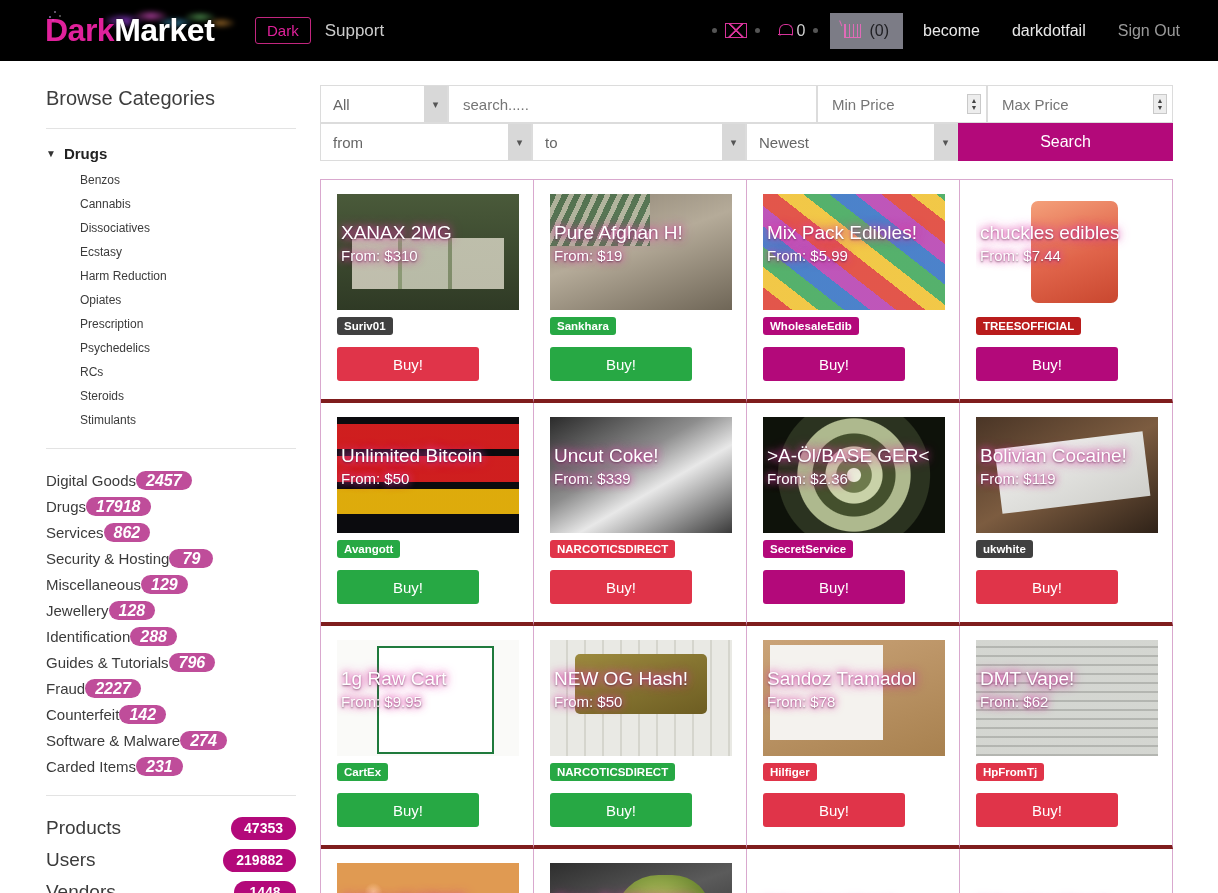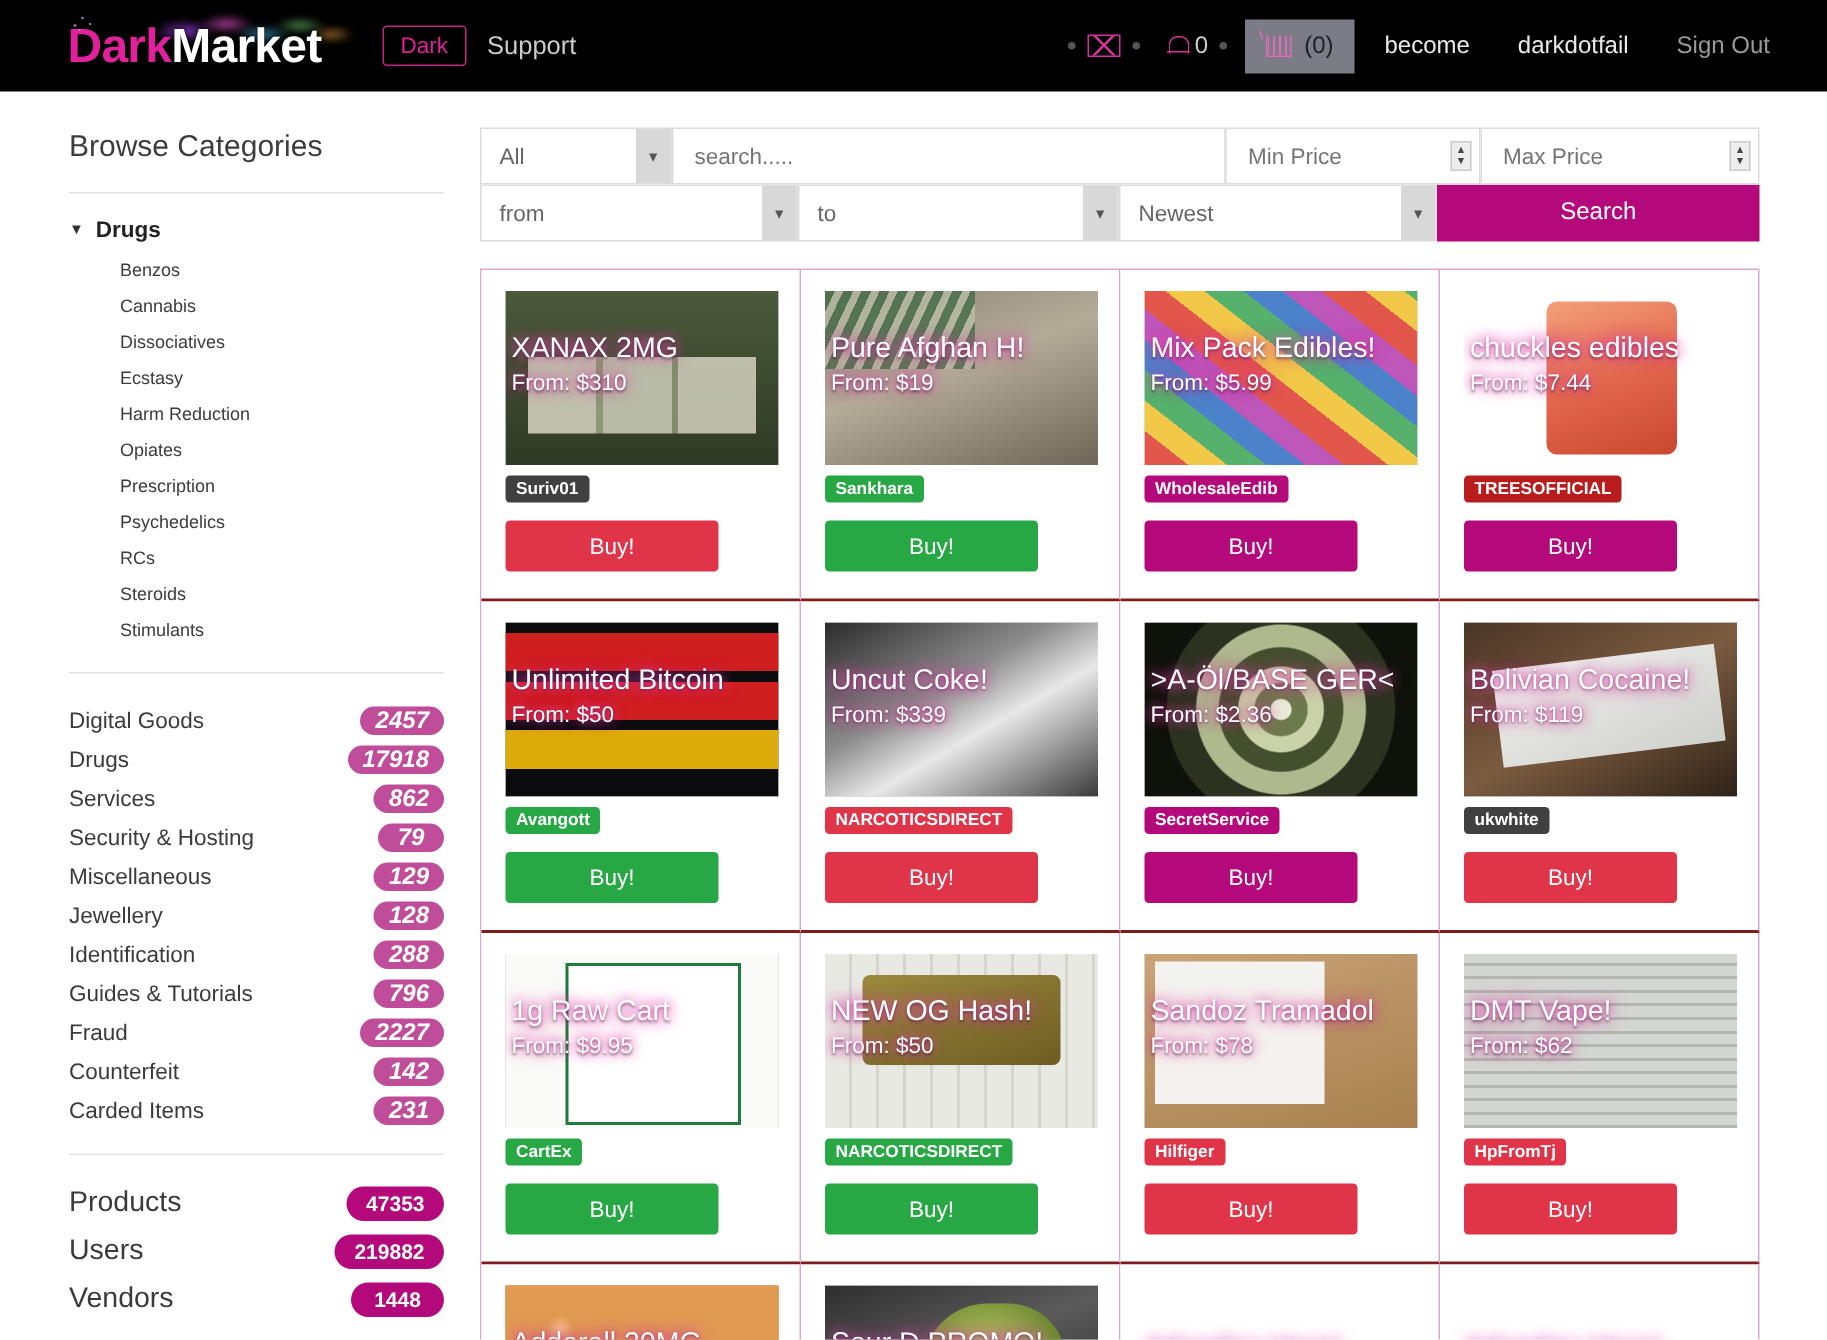--- a/index.html
+++ b/index.html
@@ -96,22 +96,22 @@
   .drugs-head{
     margin:16px 0 6px 0; font-size:15px; font-weight:bold; color:#222;
     display:flex; align-items:center; gap:8px;
   }
   .caret{ font-size:10px; color:#333; }
   .sub-list{ list-style:none; margin:0; padding:0 0 0 34px; }
   .sub-list li{ font-size:12px; color:#3b3b3b; line-height:24px; }
 
   .cat-list{ list-style:none; margin:18px 24px 0 0; padding:0; }
   .cat-list li{
-    display:flex; align-items:center; justify-content:space-between;
-    font-size:15px; color:#3b3b3b; height:26px;gap:43px;
+    display:flex; align-items:center; justify-content:flex-start;
+    font-size:15px; color:#3b3b3b; height:26px;
   }
   .pill{
     background:#bf4d9a; color:#fff; font-size:16px; font-weight:bold; font-style:italic;
     border-radius:11px; padding:2px 10px; min-width:44px; text-align:center;
     line-height:15px;
   }
   .stat-list{ list-style:none; margin:16px 24px 0 0; padding:0; }
   .stat-list li{
     display:flex; align-items:center; justify-content:space-between;
     font-size:19px; color:#3b3b3b; height:32px;
@@ -154,21 +154,21 @@
     display:flex; align-items:center; justify-content:center; font-size:16px;
     border:none; cursor:pointer;
   }
 
   .grid{
     display:grid; grid-template-columns:repeat(4,1fr);
     border-left:1px solid #d9a8ce; border-top:1px solid #d9a8ce;
     margin-top:18px;
   }
   .card{
-    border-right:1px solid #d9a8ce; border-bottom:2px solid #7f1d1d;
+    border-right:1px solid #d9a8ce; border-bottom:4px solid #7f1d1d;
     padding:14px 0 18px 16px; background:#fff; position:relative;
     min-height:205px;
   }
   .thumb{
     width:182px; height:116px; position:relative; overflow:hidden;
     background:#bbb; margin-bottom:2px;
   }
   .thumb .ph{ position:absolute; inset:0; }
   .overlay{
     position:absolute; left:0; top:0; width:100%; height:100%;
@@ -341,20 +341,24 @@
         </li>
         <li>
           <span>Fraud</span>
           <span class="pill">2227</span>
         </li>
         <li>
           <span>Counterfeit</span>
           <span class="pill">142</span>
         </li>
         <li>
+          <span>Software &amp; Malware</span>
+          <span class="pill">274</span>
+        </li>
+        <li>
           <span>Carded Items</span>
           <span class="pill">231</span>
         </li>
       </ul>
 
     <div class="hr" style="margin-top:16px;"></div>
     <ul class="stat-list" id="stat-list">
         <li>
           <span>Products</span>
           <span class="pill-lg">47353</span>

